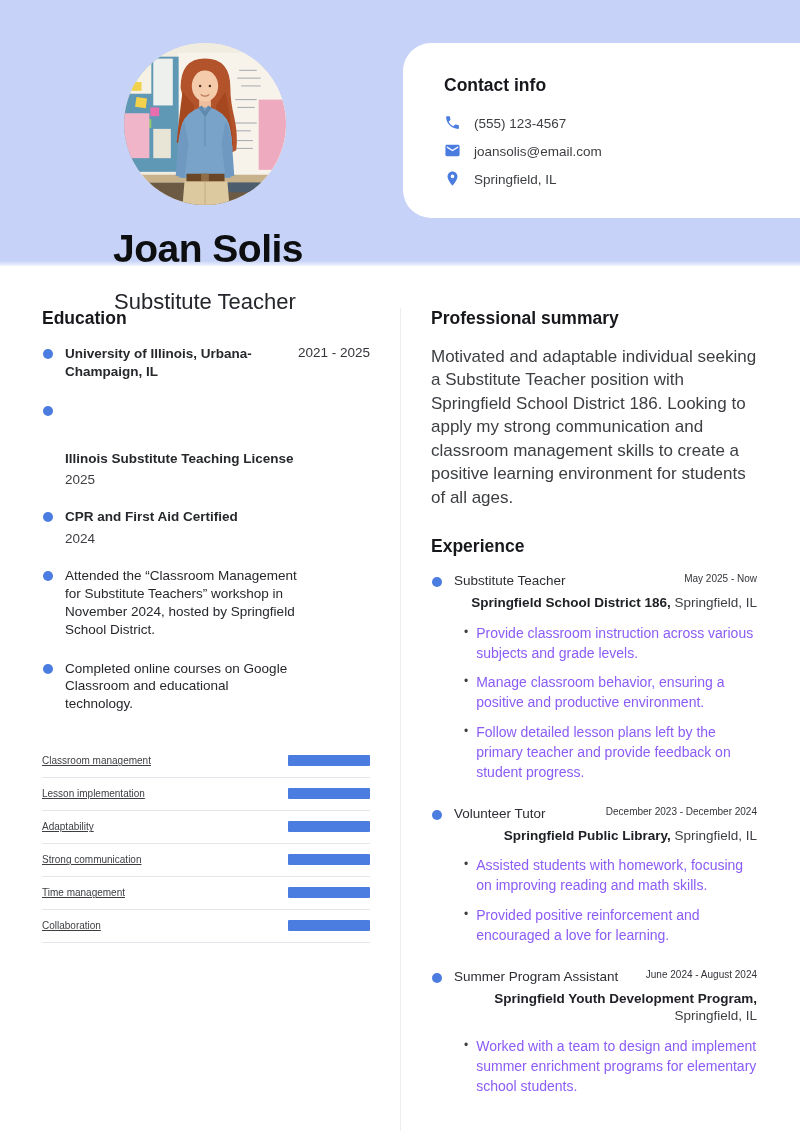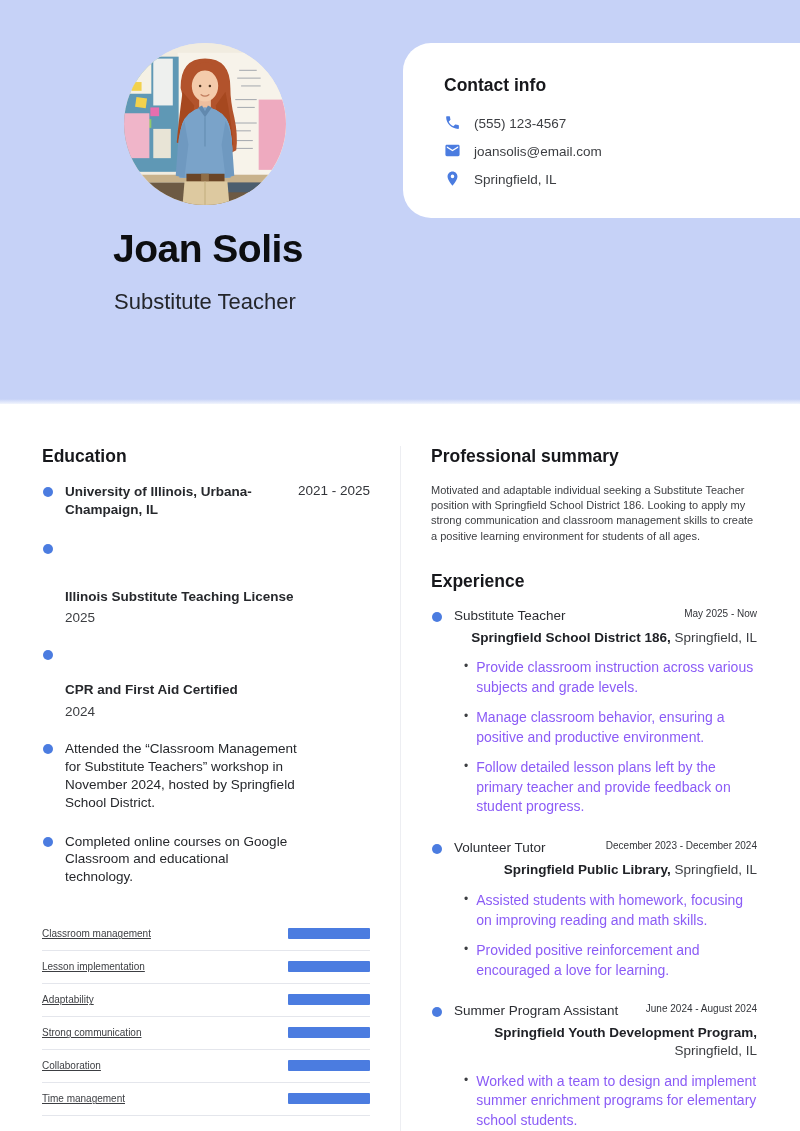--- a/index.html
+++ b/index.html
@@ -1,20 +1,20 @@
 <!DOCTYPE html>
 <html><head>
 <meta charset="utf-8">
 <style>
   html,body{margin:0;padding:0;background:#ffffff;}
   .page{position:relative;width:800px;height:1131px;background:#ffffff;overflow:hidden;
         font-family:"Liberation Sans",sans-serif;color:#3c3e42;}
 
   
-  .header{position:relative;width:100%;height:404px;background:#c6d2f7;}
+  .header{position:relative;width:100%;height:266px;background:#c6d2f7;}
   .header::after{content:"";position:absolute;left:0;right:0;bottom:0;height:5px;
         background:linear-gradient(to bottom, rgba(198,210,247,0), #f2f5fd);}
   .photo{position:absolute;left:124px;top:43px;width:162px;height:162px;border-radius:50%;
         overflow:hidden;background:#efe9dd;}
   .photo svg{display:block;width:100%;height:100%;}
   .name{position:absolute;left:113px;top:227px;margin:0;font-size:39px;font-weight:700;
         color:#0d0e10;letter-spacing:-.5px;}
   .subtitle{position:absolute;left:114px;top:289px;font-size:22px;color:#24262b;}
 
   .contact-card{position:absolute;left:403px;top:43px;right:0;height:175px;background:#ffffff;
@@ -47,21 +47,21 @@
   .edu-date:empty{display:none;}
 
   
   .skills{margin-top:32px;}
   .skill-row{display:flex;align-items:center;justify-content:space-between;height:32px;
        border-bottom:1px solid #e4e6ec;}
   .skill-label{font-size:10px;color:#3c3e42;text-decoration:underline;}
   .skill-bar{width:82px;height:11px;background:#4b7ce0;border-radius:1px;flex:0 0 auto;}
 
   
-  .summary-text{margin:0;font-size:11px;line-height:1.38;color:#3c3e42;}
+  .summary-text{margin:0;font-size:17px;line-height:1.38;color:#3c3e42;}
 
   
   .experience{margin-top:27px;}
   .job{margin-bottom:23px;}
   .job-head{display:flex;align-items:flex-start;}
   .job-title{flex:1;font-size:13.5px;color:#2c2e33;}
   .job-date{font-size:10px;color:#33353a;white-space:nowrap;margin-left:6px;}
   .job-org-line{margin:6px 0 0 23px;font-size:13.5px;line-height:1.3;color:#3c3e42;text-align:right;}
   .job-org{font-weight:700;color:#202227;}
   .job-bullets{margin:12px 0 0 33px;}
@@ -199,21 +199,21 @@
             <div class="edu-body">
               <div class="edu-title" data-name="education-title" style="font-weight: 700; margin-top: 48px;">Illinois Substitute Teaching License</div>
               <div class="edu-sub" data-name="education-year">2025</div>
             </div>
 
           </div>
 
           <div class="edu-item" data-name="education-item">
             <span class="dot" data-name="bullet-dot-icon"></span>
             <div class="edu-body">
-              <div class="edu-title" data-name="education-title" style="font-weight: 700; margin-top: 35px;">CPR and First Aid Certified</div>
+              <div class="edu-title" data-name="education-title" style="font-weight: 700;">CPR and First Aid Certified</div>
               <div class="edu-sub" data-name="education-year">2024</div>
             </div>
 
           </div>
 
           <div class="edu-item" data-name="education-item">
             <span class="dot" data-name="bullet-dot-icon"></span>
             <div class="edu-body">
               <div class="edu-title" data-name="education-title" style="font-weight: 400;">Attended the “Classroom Management for Substitute Teachers” workshop in November 2024, hosted by Springfield School District.</div>
 
@@ -248,26 +248,26 @@
               <span class="skill-label" data-name="skill-label">Adaptability</span>
               <span class="skill-bar" data-name="skill-level-bar" style="width: calc(82px);"></span>
             </div>
 
             <div class="skill-row" data-name="skill-row">
               <span class="skill-label" data-name="skill-label">Strong communication</span>
               <span class="skill-bar" data-name="skill-level-bar" style="width: calc(82px);"></span>
             </div>
 
             <div class="skill-row" data-name="skill-row">
+              <span class="skill-label" data-name="skill-label">Time management</span>
+              <span class="skill-bar" data-name="skill-level-bar" style="width: calc(82px);"></span>
+            </div>
+
+            <div class="skill-row" data-name="skill-row">
               <span class="skill-label" data-name="skill-label">Collaboration</span>
-              <span class="skill-bar" data-name="skill-level-bar" style="width: calc(82px);"></span>
-            </div>
-
-            <div class="skill-row" data-name="skill-row">
-              <span class="skill-label" data-name="skill-label">Time management</span>
               <span class="skill-bar" data-name="skill-level-bar" style="width: calc(82px);"></span>
             </div>
           </div>
       </div>
     </div>
 
     <div class="col-right" data-name="right-column">
       <h3 class="sec-heading" data-name="summary-heading">Professional summary</h3>
       <p class="summary-text" data-name="summary-text">Motivated and adaptable individual seeking a Substitute Teacher position with Springfield School District 186. Looking to apply my strong communication and classroom management skills to create a positive learning environment for students of all ages.</p>
 

